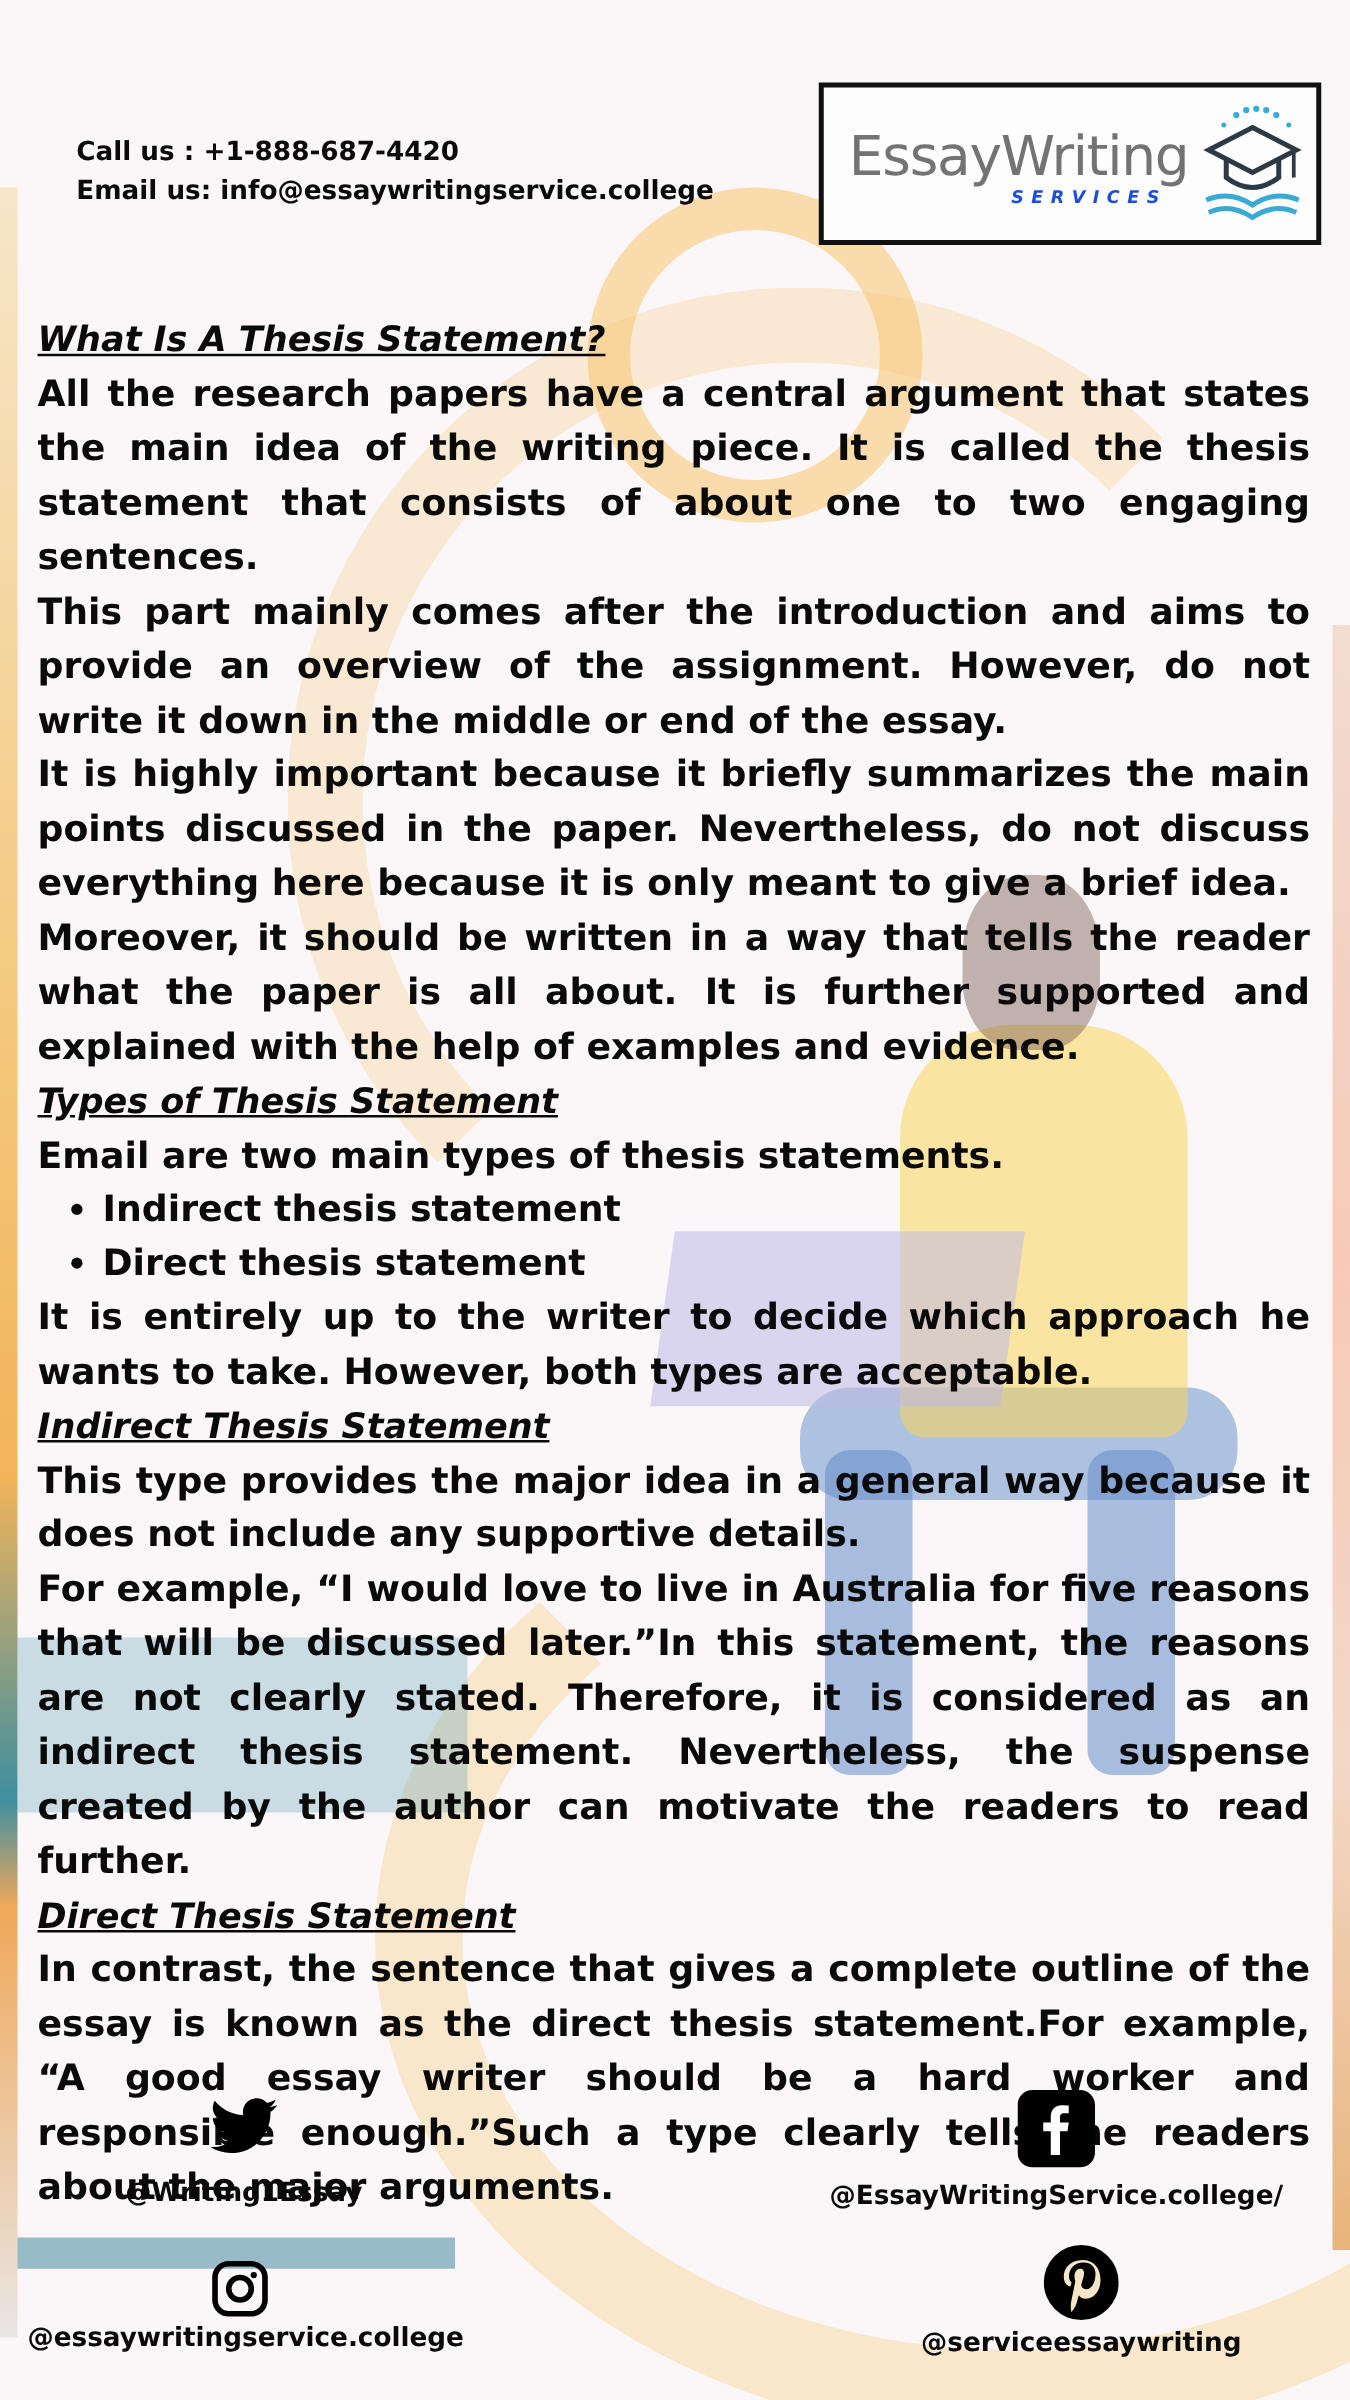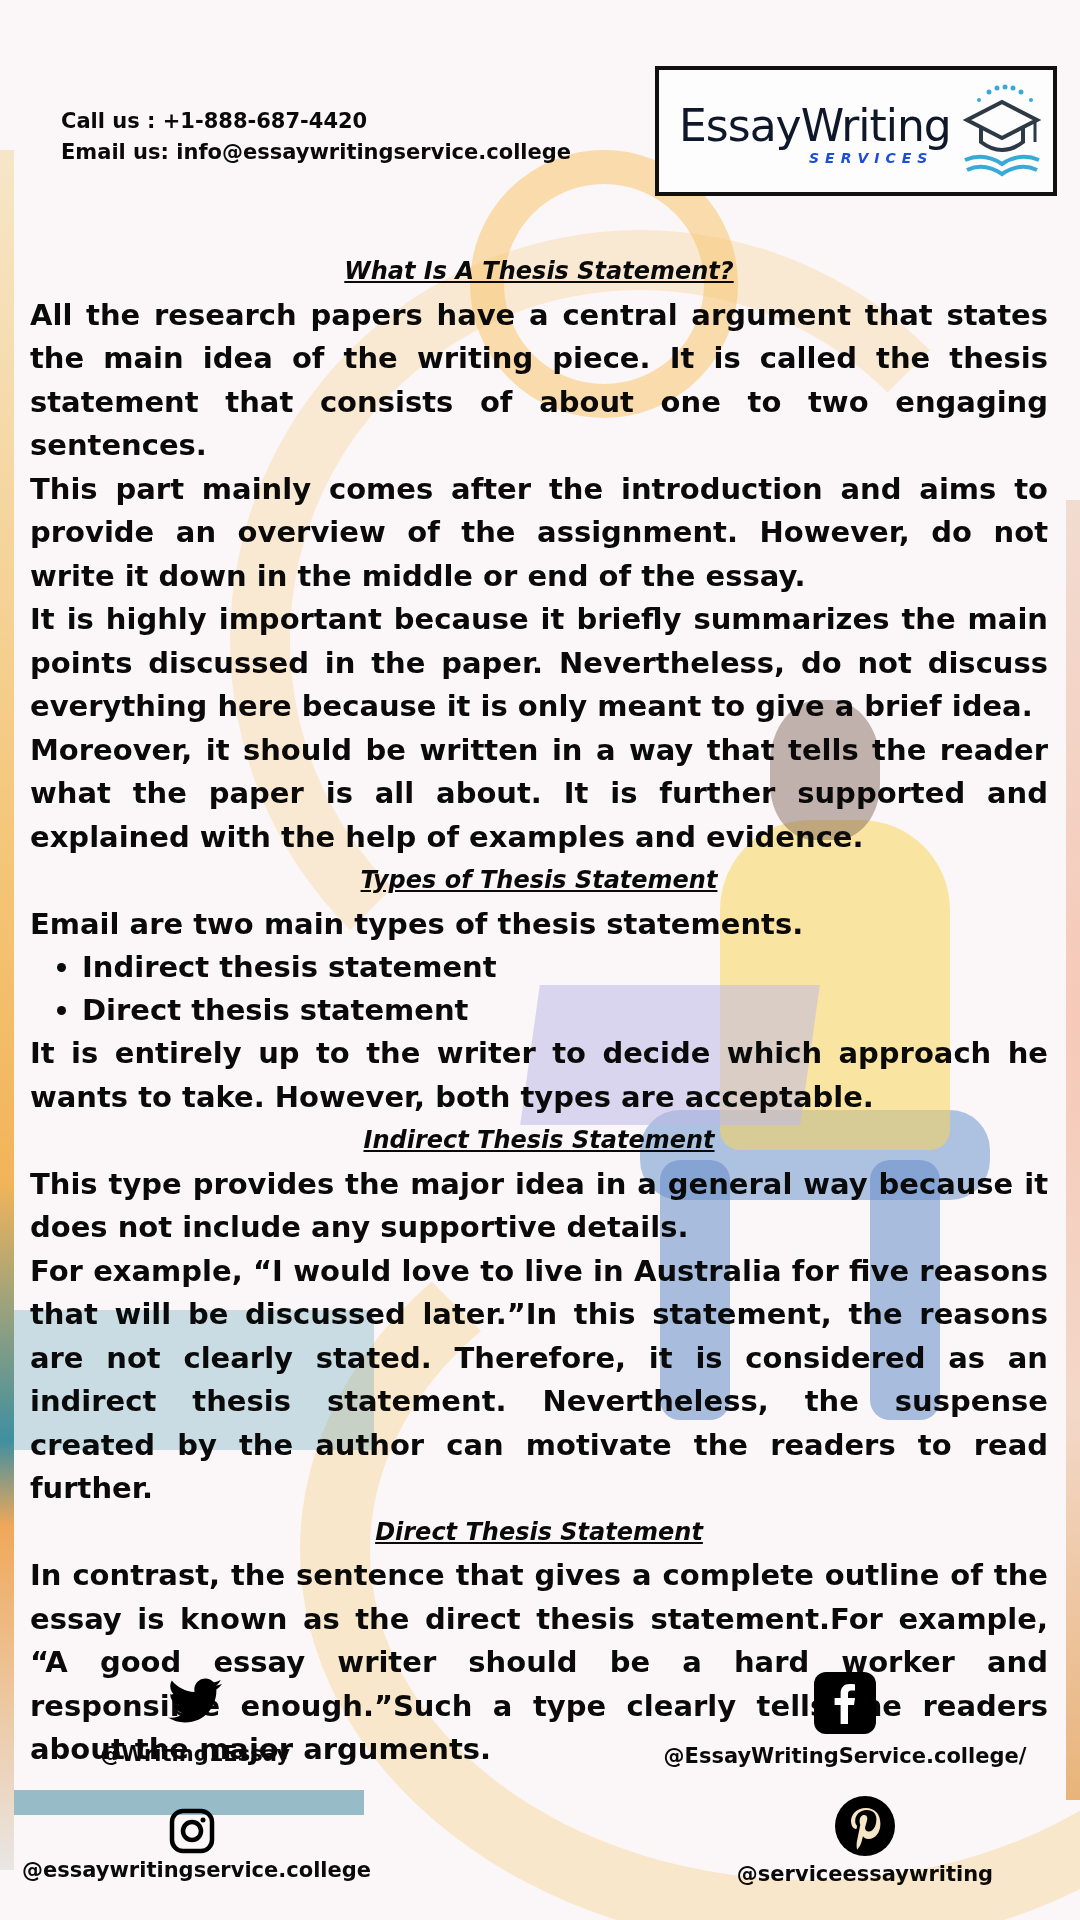--- a/index.html
+++ b/index.html
@@ -36,28 +36,28 @@
     .bg .shelf { position:absolute; left:14px; top:1310px; width:360px; height:140px;
       background:rgba(110,170,190,0.35); }
     .bg .shelf2 { position:absolute; left:14px; top:1790px; width:350px; height:25px;
       background:rgba(70,140,160,0.55); }
 
     .content { position:absolute; inset:0; z-index:1; }
 
     .contact { position:absolute; left:61px; top:106px; font-weight:bold; font-size:21px; line-height:31px; }
     .logo { position:absolute; left:655px; top:66px; width:402px; height:130px; box-sizing:border-box;
       border:4px solid #111; background:#fdfdfd; }
-    .logo .word { position:absolute; left:20px; top:30px; font-size:44px; color:#0f172a; letter-spacing:-1px; }
+    .logo .word { position:absolute; left:20px; top:30px; font-size:44px; color:#737373; letter-spacing:-1px; }
     .logo .services { position:absolute; left:150px; top:80px; font-size:14px; font-weight:bold; letter-spacing:6px;
       font-style:italic; color:#1d4ed8; }
     .logo .cap { position:absolute; left:300px; top:10px; width:86px; height:100px; }
 
     .article { position:absolute; left:30px; top:250px; width:1018px; font-weight:bold; font-size:29px; line-height:43.5px; }
     .article p { margin:0; text-align:justify; }
-    .article h2 { margin:0; font-size:24px; font-style:italic; text-decoration:underline; font-weight:bold; line-height:43.5px;text-align:center; }
+    .article h2 { margin:0; font-size:28px; font-style:italic; text-decoration:underline; font-weight:bold; line-height:43.5px; }
     .article ul { margin:0; padding-left:52px; }
     .article li { line-height:43px; }
 
     .social { position:absolute; font-weight:bold; font-size:21px; text-align:center; }
     .social .ico { display:block; margin:0 auto; }
     .s-tw { left:60px; top:1678px; width:270px; }
     .s-fb { left:660px; top:1672px; width:370px; }
     .s-ig { left:22px; top:1808px; width:340px; }
     .s-pt { left:700px; top:1796px; width:330px; }
     .s-label { display:block; }

